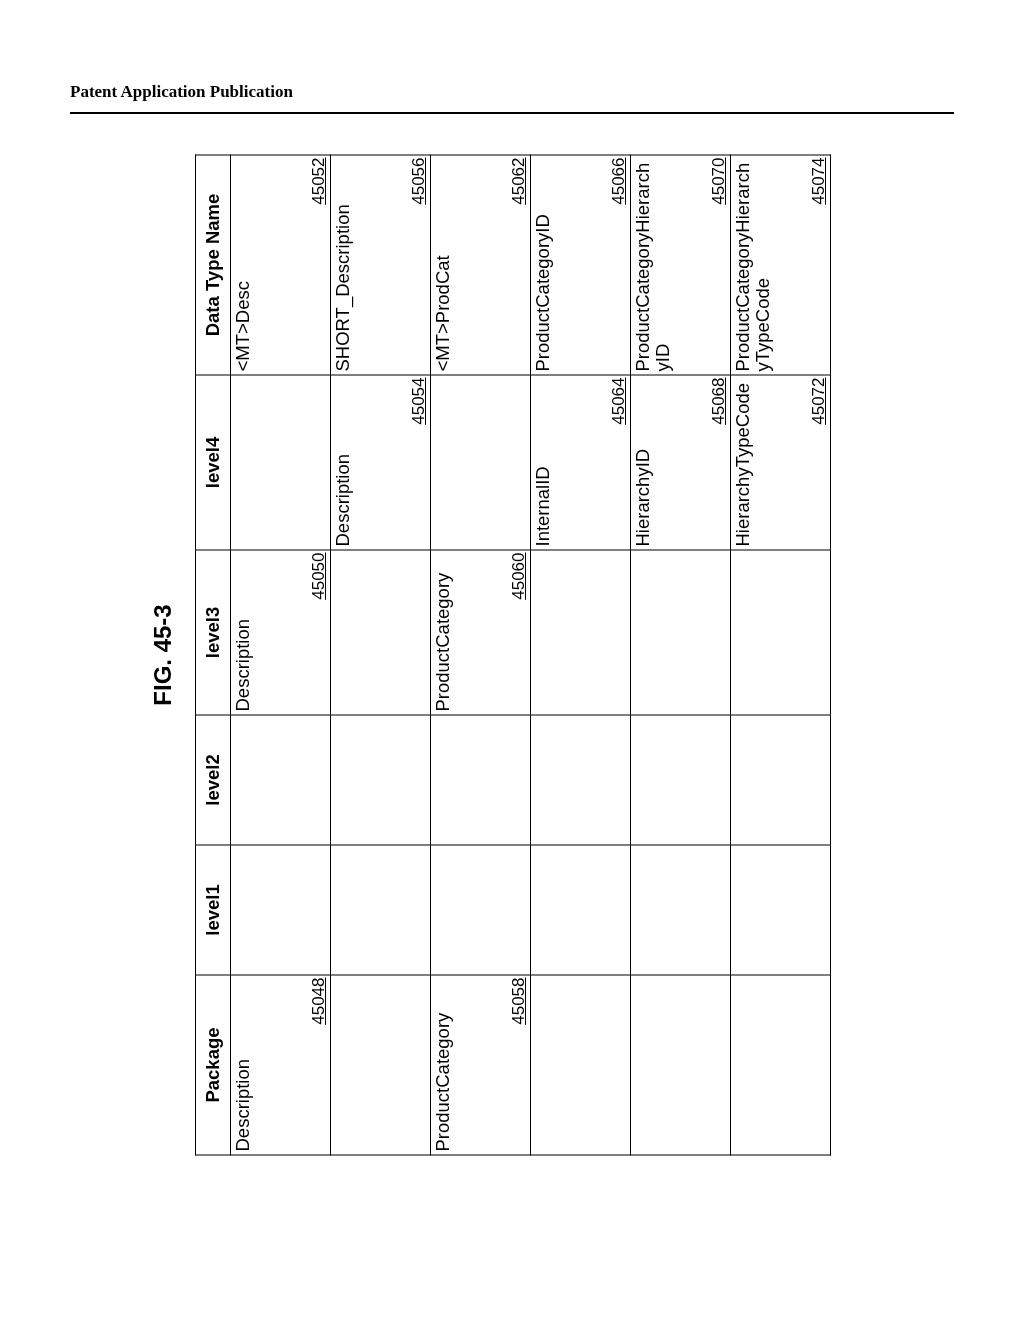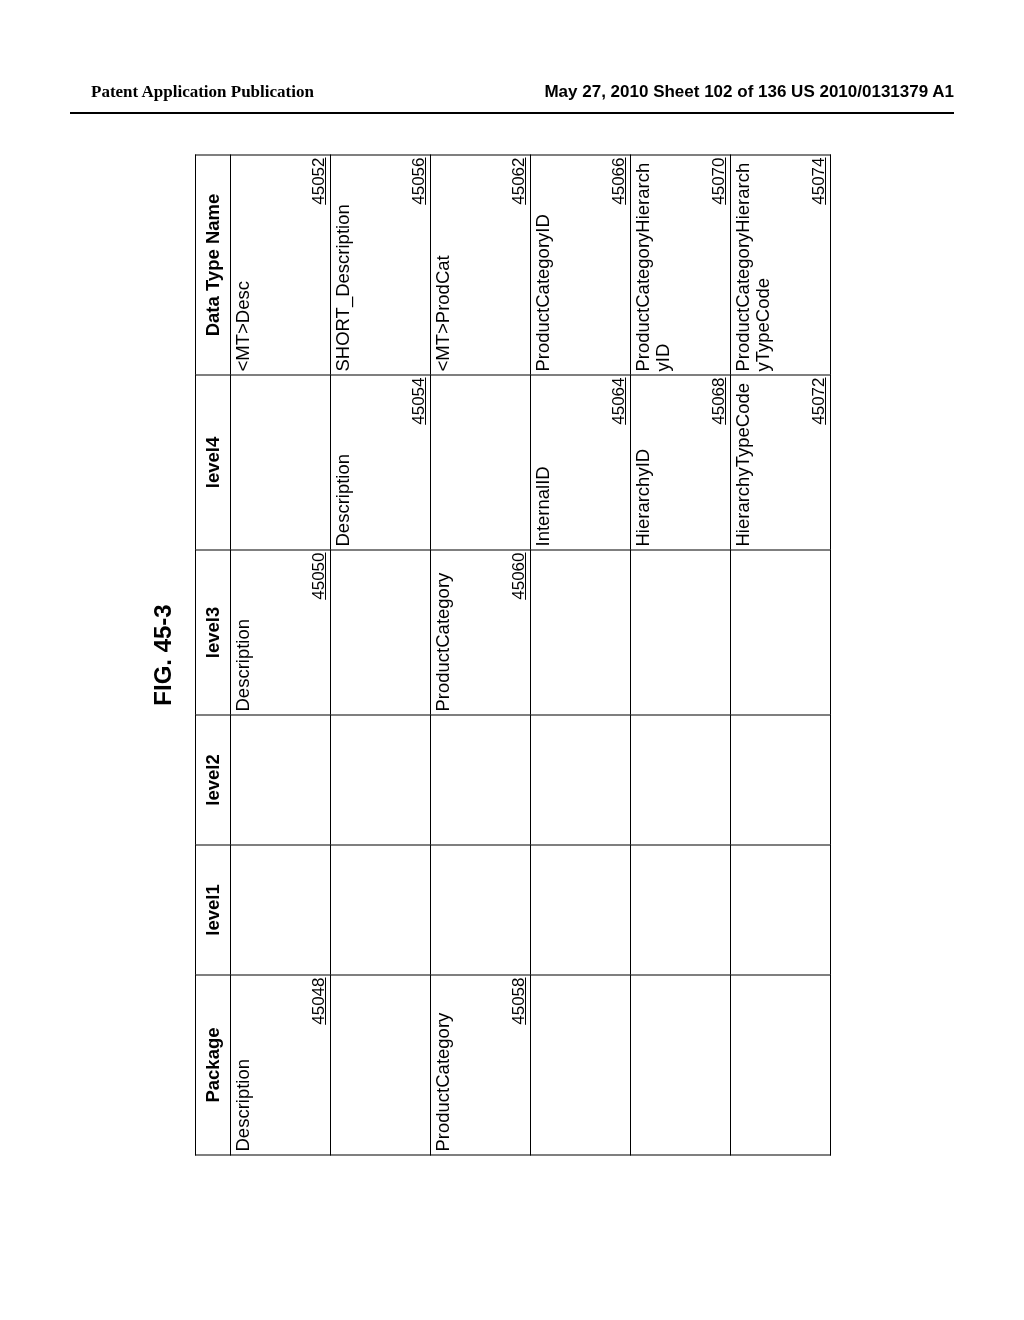--- a/index.html
+++ b/index.html
@@ -16,21 +16,20 @@
     .page-header {
       position: absolute;
       top: 82px;
       left: 0;
       right: 0;
       display: flex;
       justify-content: space-between;
       font-size: 17px;
       padding: 0 70px 8px 70px;
       font-weight: bold;
-      margin-left: 21px;
     }
     .page-header span:first-child {
       font-family: "Times New Roman", serif;
     }
     .hr {
       position: absolute;
       top: 112px;
       left: 70px;
       right: 70px;
       height: 2px;
@@ -88,21 +87,20 @@
     col.c-l2    { width: 130px; }
     col.c-l3    { width: 165px; }
     col.c-l4    { width: 175px; }
     col.c-dtn   { width: 220px; }
   </style>
 </head>
 <body>
 
 <div class="page-header">
   <span>Patent Application Publication</span>
-  <span>May 27, 2010  Sheet 102 of 136   US 2010/0131379 A1</span>
 </div>
 <div class="hr"></div>
 
 <div class="rotated-wrapper">
   <div class="figure-title">FIG. 45-3</div>
   <table>
     <colgroup>
       <col class="c-pkg">
         <col class="c-l1">
         <col class="c-l2">

